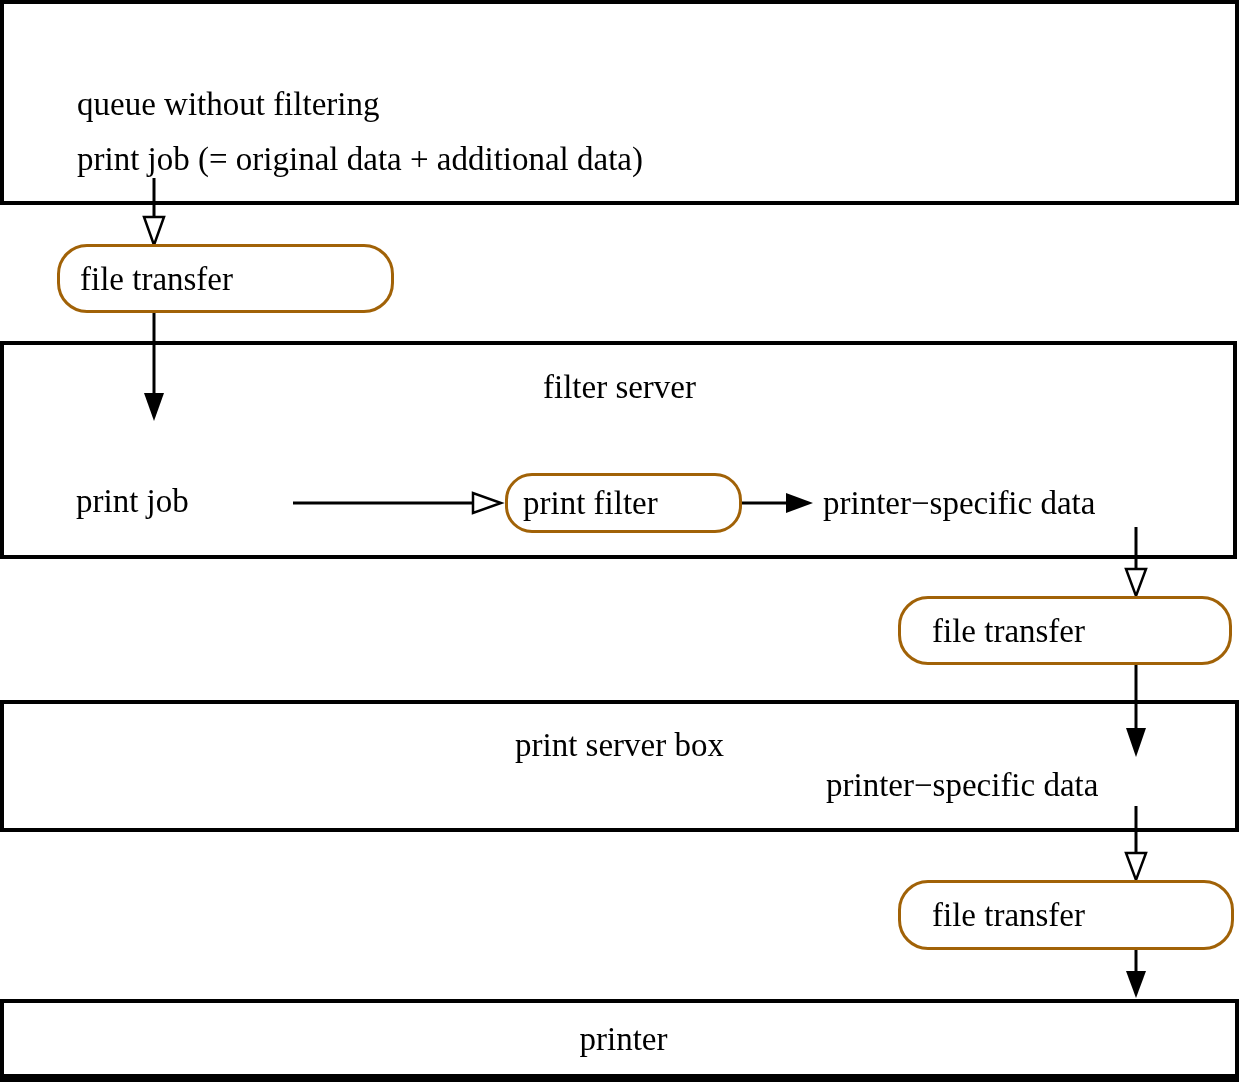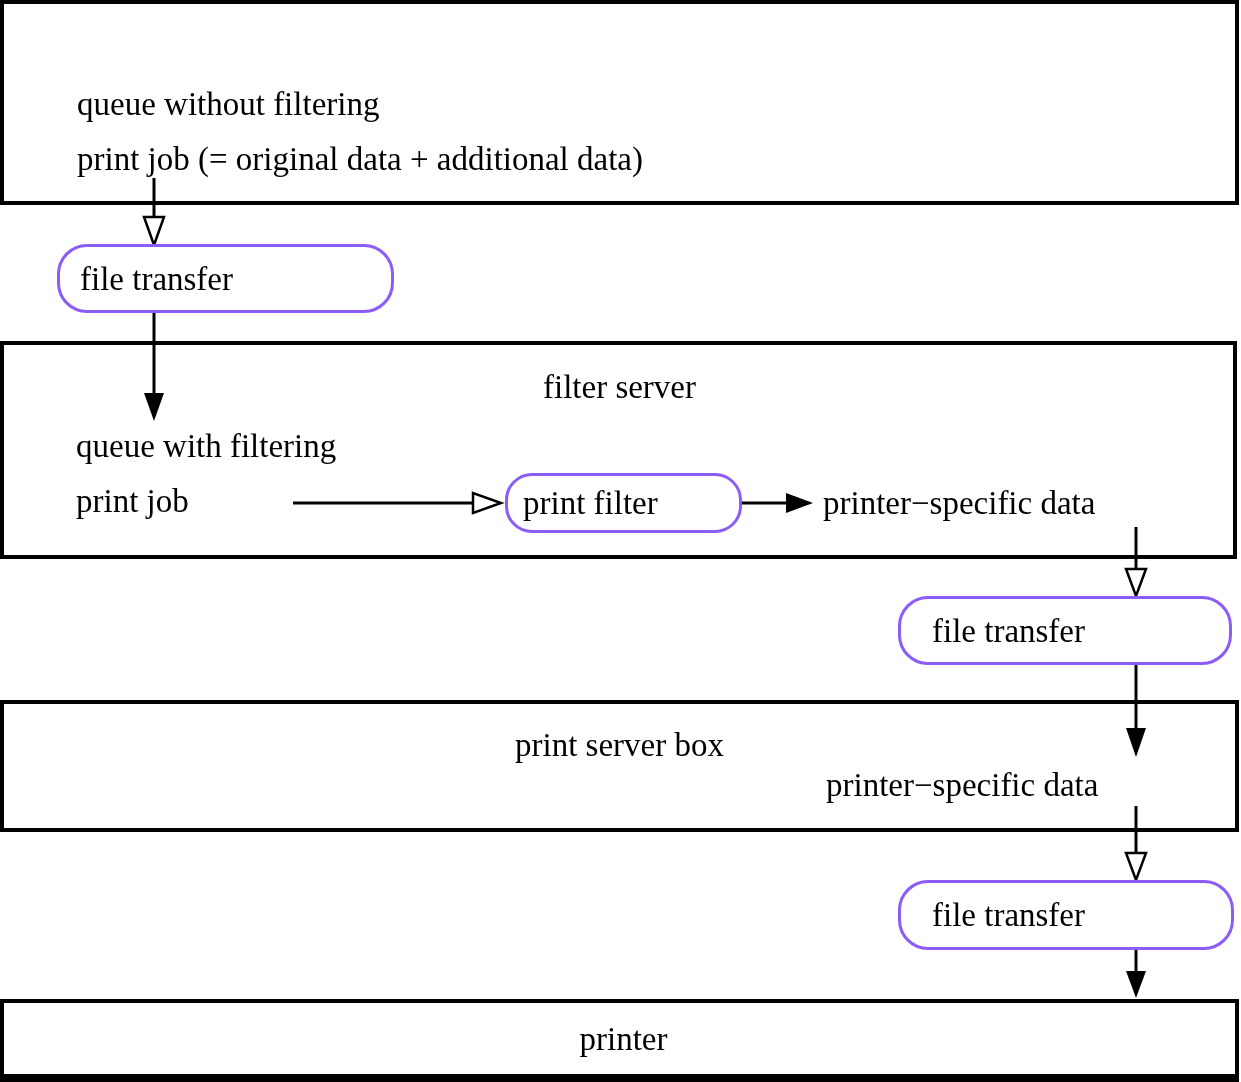--- a/index.html
+++ b/index.html
@@ -19,21 +19,21 @@
   }
   .diagram * { box-sizing: border-box; }
 
   .rect {
     position: absolute;
     border: 4px solid #000000;
     background: transparent;
   }
   .rrect {
     position: absolute;
-    border: 3px solid #8b5cf6;
+    border: 3px solid #a16207;
     border-radius: 30px;
     background: #ffffff;
     display: flex;
     align-items: center;
   }
   .label {
     position: absolute;
     line-height: 34px;
     white-space: nowrap;
     color: #000000;
@@ -114,21 +114,20 @@
   </div>
 
   <div class="rrect" style="left:898px; top:880px; width:336px; height:70px; padding-left:31px;">
     <span class="rlabel">file transfer</span>
   </div>
 
   <div class="label" style="left:77px; top:87px;">queue without filtering</div>
   <div class="label" style="left:77px; top:142px;">print job (= original data + additional data)</div>
 
   <div class="label centered" style="top:370px;">filter server</div>
-  <div class="label" style="left:76px; top:429px;">queue with filtering</div>
   <div class="label" style="left:76px; top:484px;">print job</div>
   <div class="label" style="left:823px; top:486px;">printer−specific data</div>
 
   <div class="label centered" style="top:728px;">print server box</div>
   <div class="label" style="left:826px; top:768px;">printer−specific data</div>
 
   <div class="label centered" style="top:1022px;padding-left:8px;">printer</div>
 
 </div>
 

